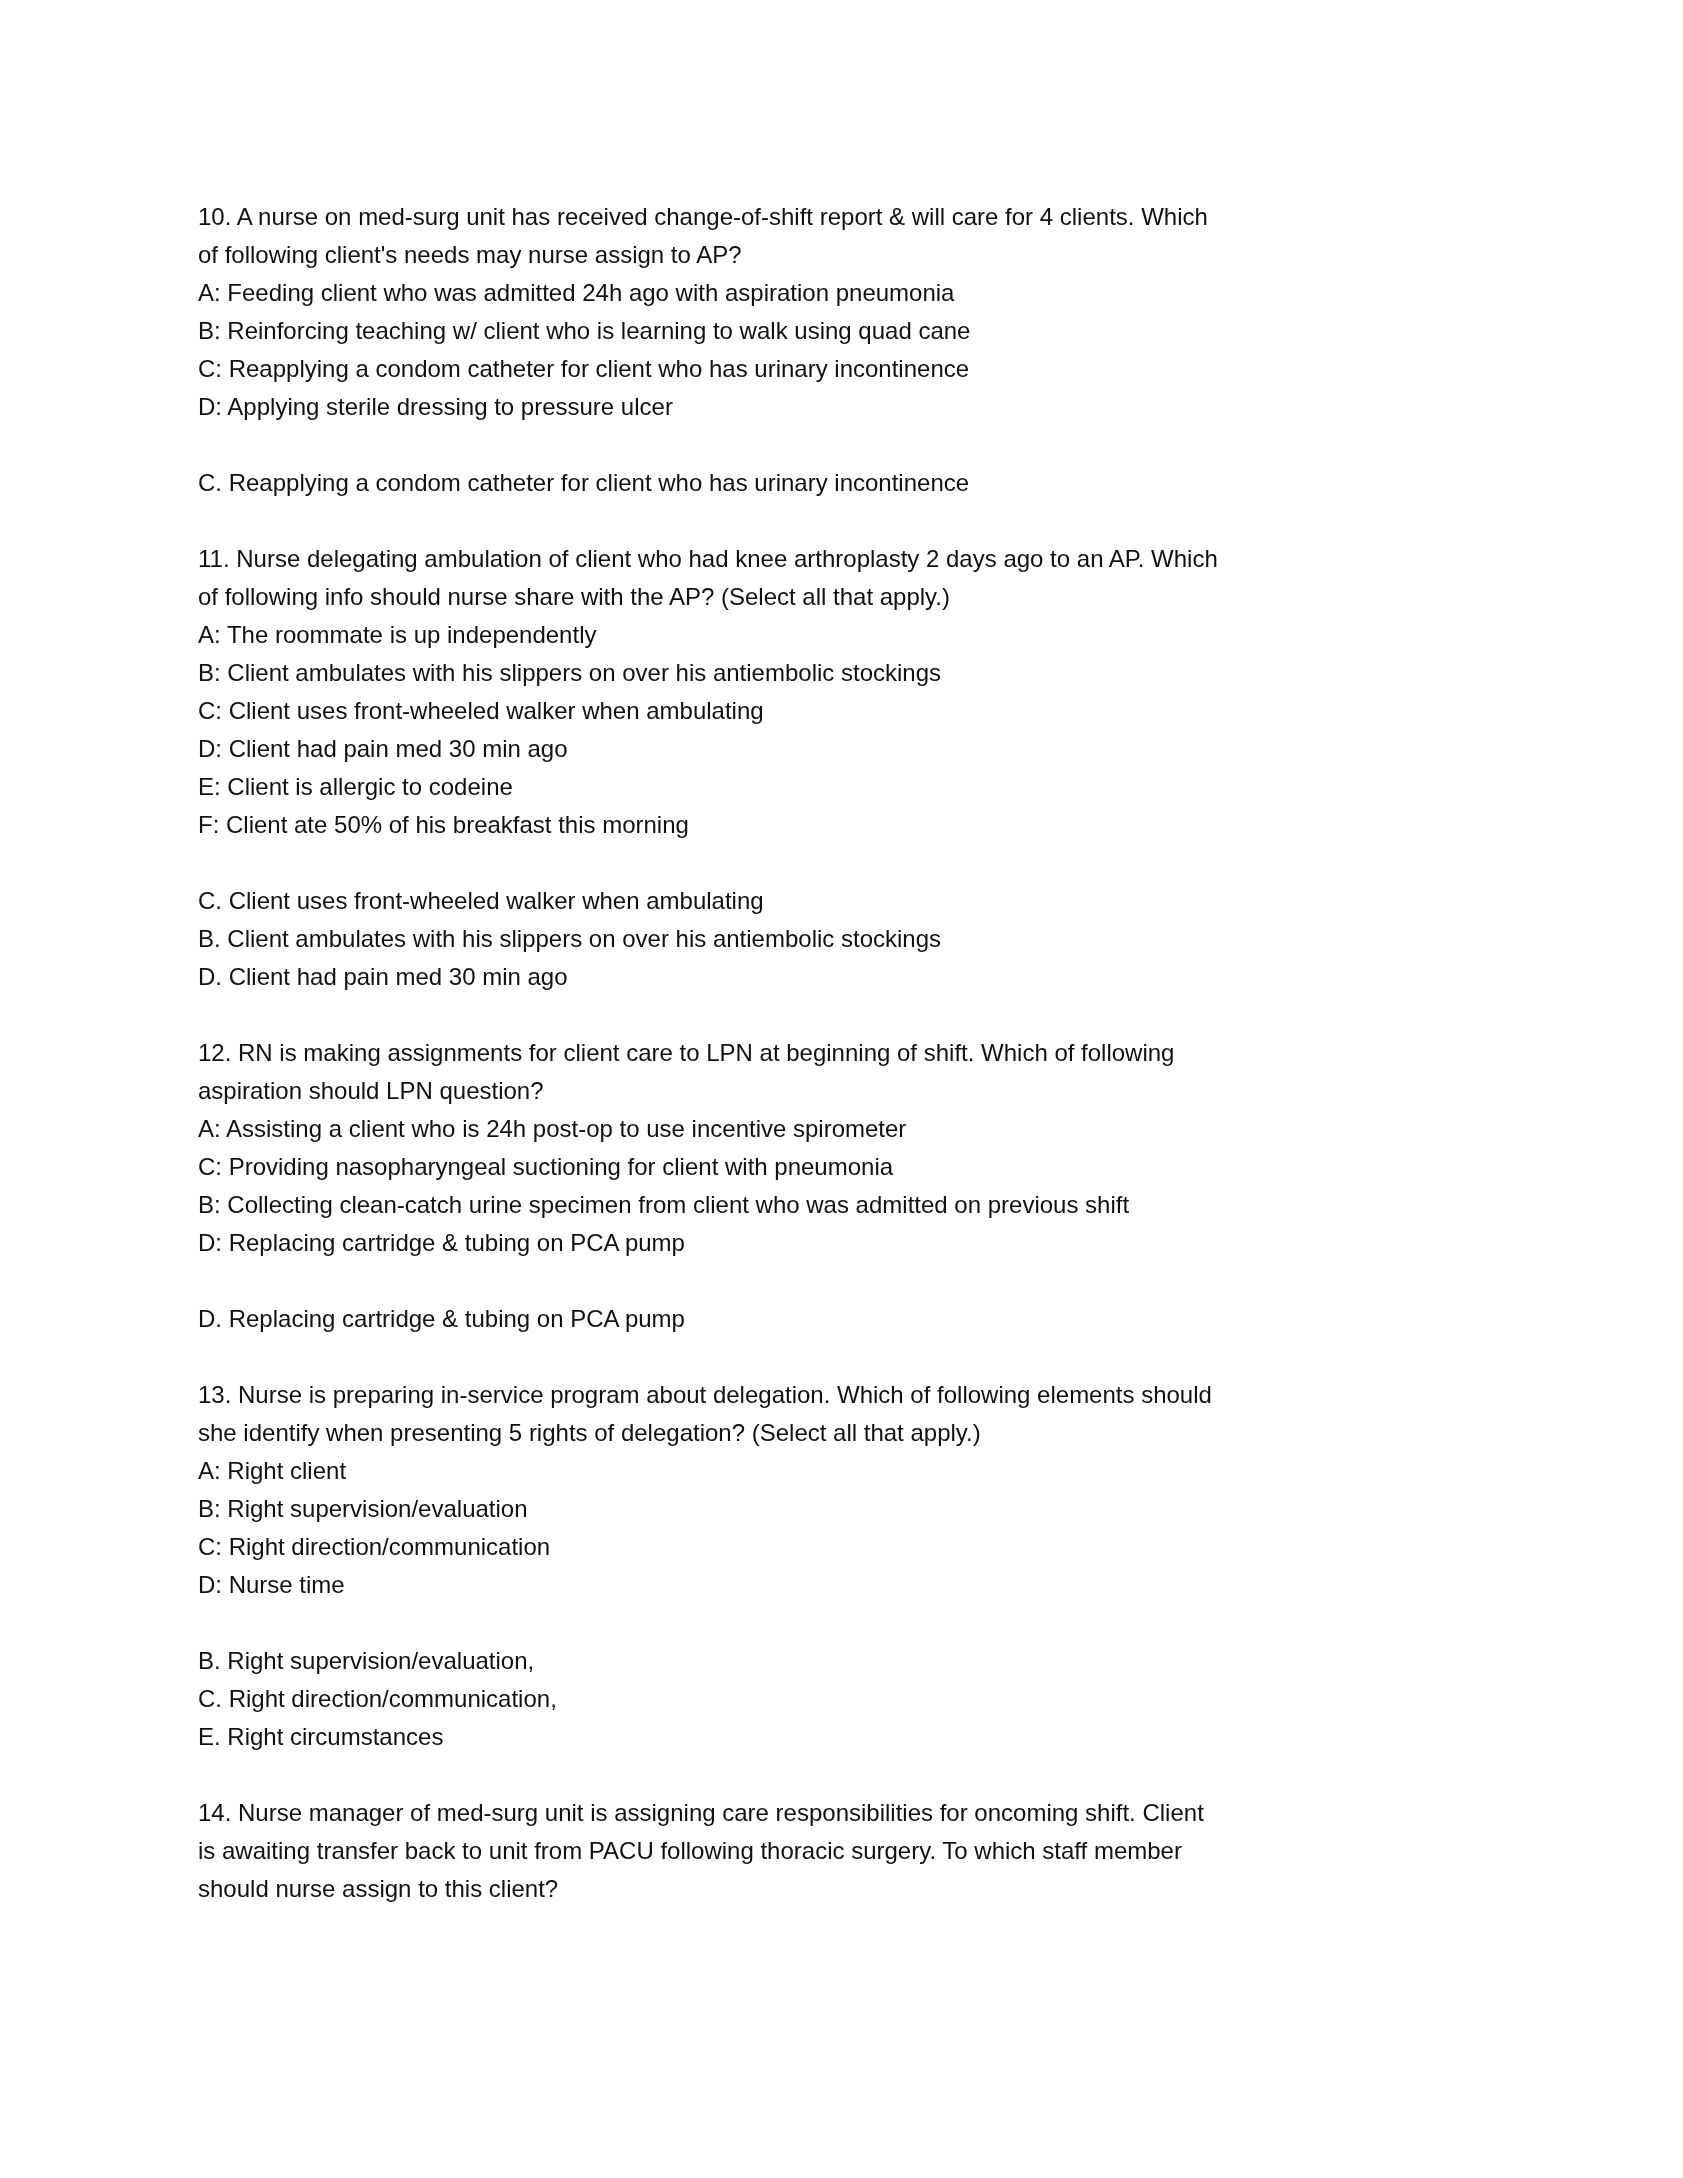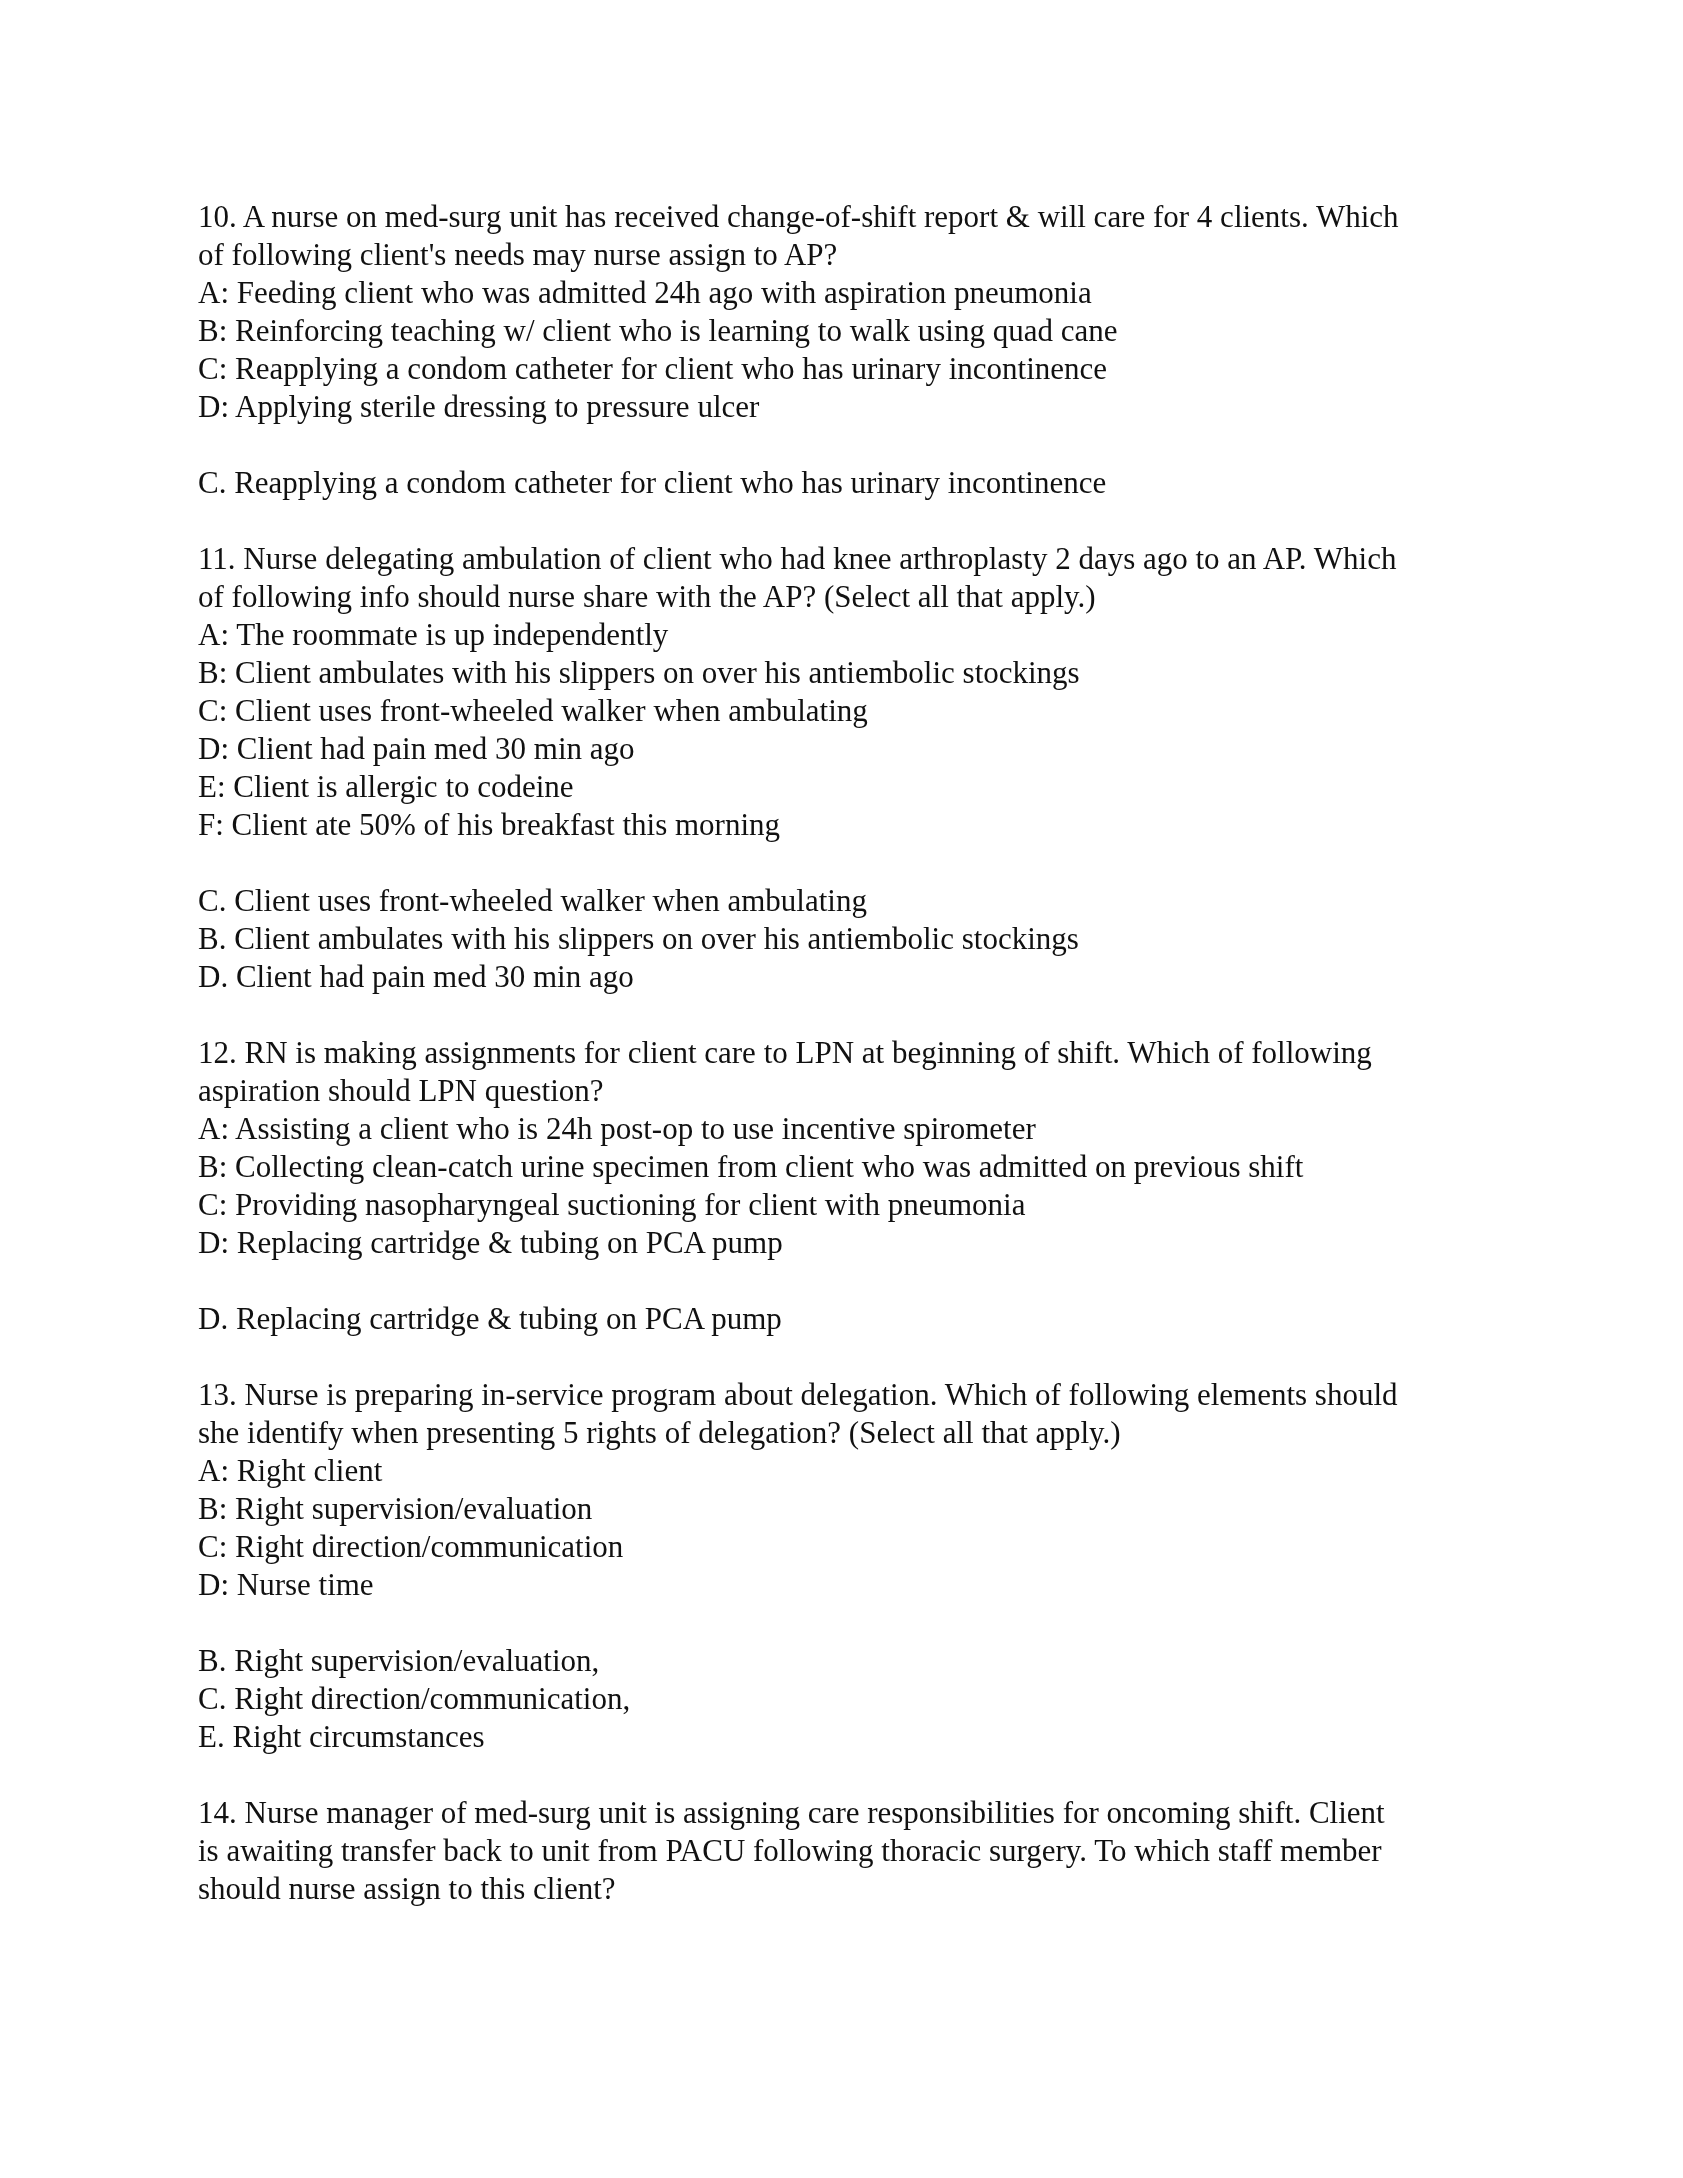--- a/index.html
+++ b/index.html
@@ -2,22 +2,22 @@
 <html><head>
 <meta charset="utf-8">
 <style>
   html, body { margin: 0; padding: 0; background: #ffffff; }
   body { width: 1683px; height: 2178px; position: relative; overflow: hidden; }
   .page {
     position: absolute;
     left: 198px;
     top: 198px;
     width: 1287px;
-    font-family: Liberation Serif, serif;
-    font-size: 31px;
+    font-family: Liberation Sans, sans-serif;
+    font-size: 24px;
     line-height: 38px;
     color: #111111;
   }
   .line { white-space: nowrap; }
   .block { margin: 0; }
   .gap { height: 38px; }
 </style>
 </head>
 <body>
 
@@ -52,22 +52,22 @@
     <div class="line">C. Client uses front-wheeled walker when ambulating</div>
     <div class="line">B. Client ambulates with his slippers on over his antiembolic stockings</div>
     <div class="line">D. Client had pain med 30 min ago</div>
   </div>
   <div class="gap"></div>
 
   <div class="block">
     <div class="line">12. RN is making assignments for client care to LPN at beginning of shift. Which of following</div>
     <div class="line">aspiration should LPN question?</div>
     <div class="line">A: Assisting a client who is 24h post-op to use incentive spirometer</div>
+    <div class="line">C: Providing nasopharyngeal suctioning for client with pneumonia</div>
     <div class="line">B: Collecting clean-catch urine specimen from client who was admitted on previous shift</div>
-    <div class="line">C: Providing nasopharyngeal suctioning for client with pneumonia</div>
     <div class="line">D: Replacing cartridge &amp; tubing on PCA pump</div>
   </div>
   <div class="gap"></div>
   <div class="block">
     <div class="line">D. Replacing cartridge &amp; tubing on PCA pump</div>
   </div>
   <div class="gap"></div>
 
   <div class="block">
     <div class="line">13. Nurse is preparing in-service program about delegation. Which of following elements should</div>

